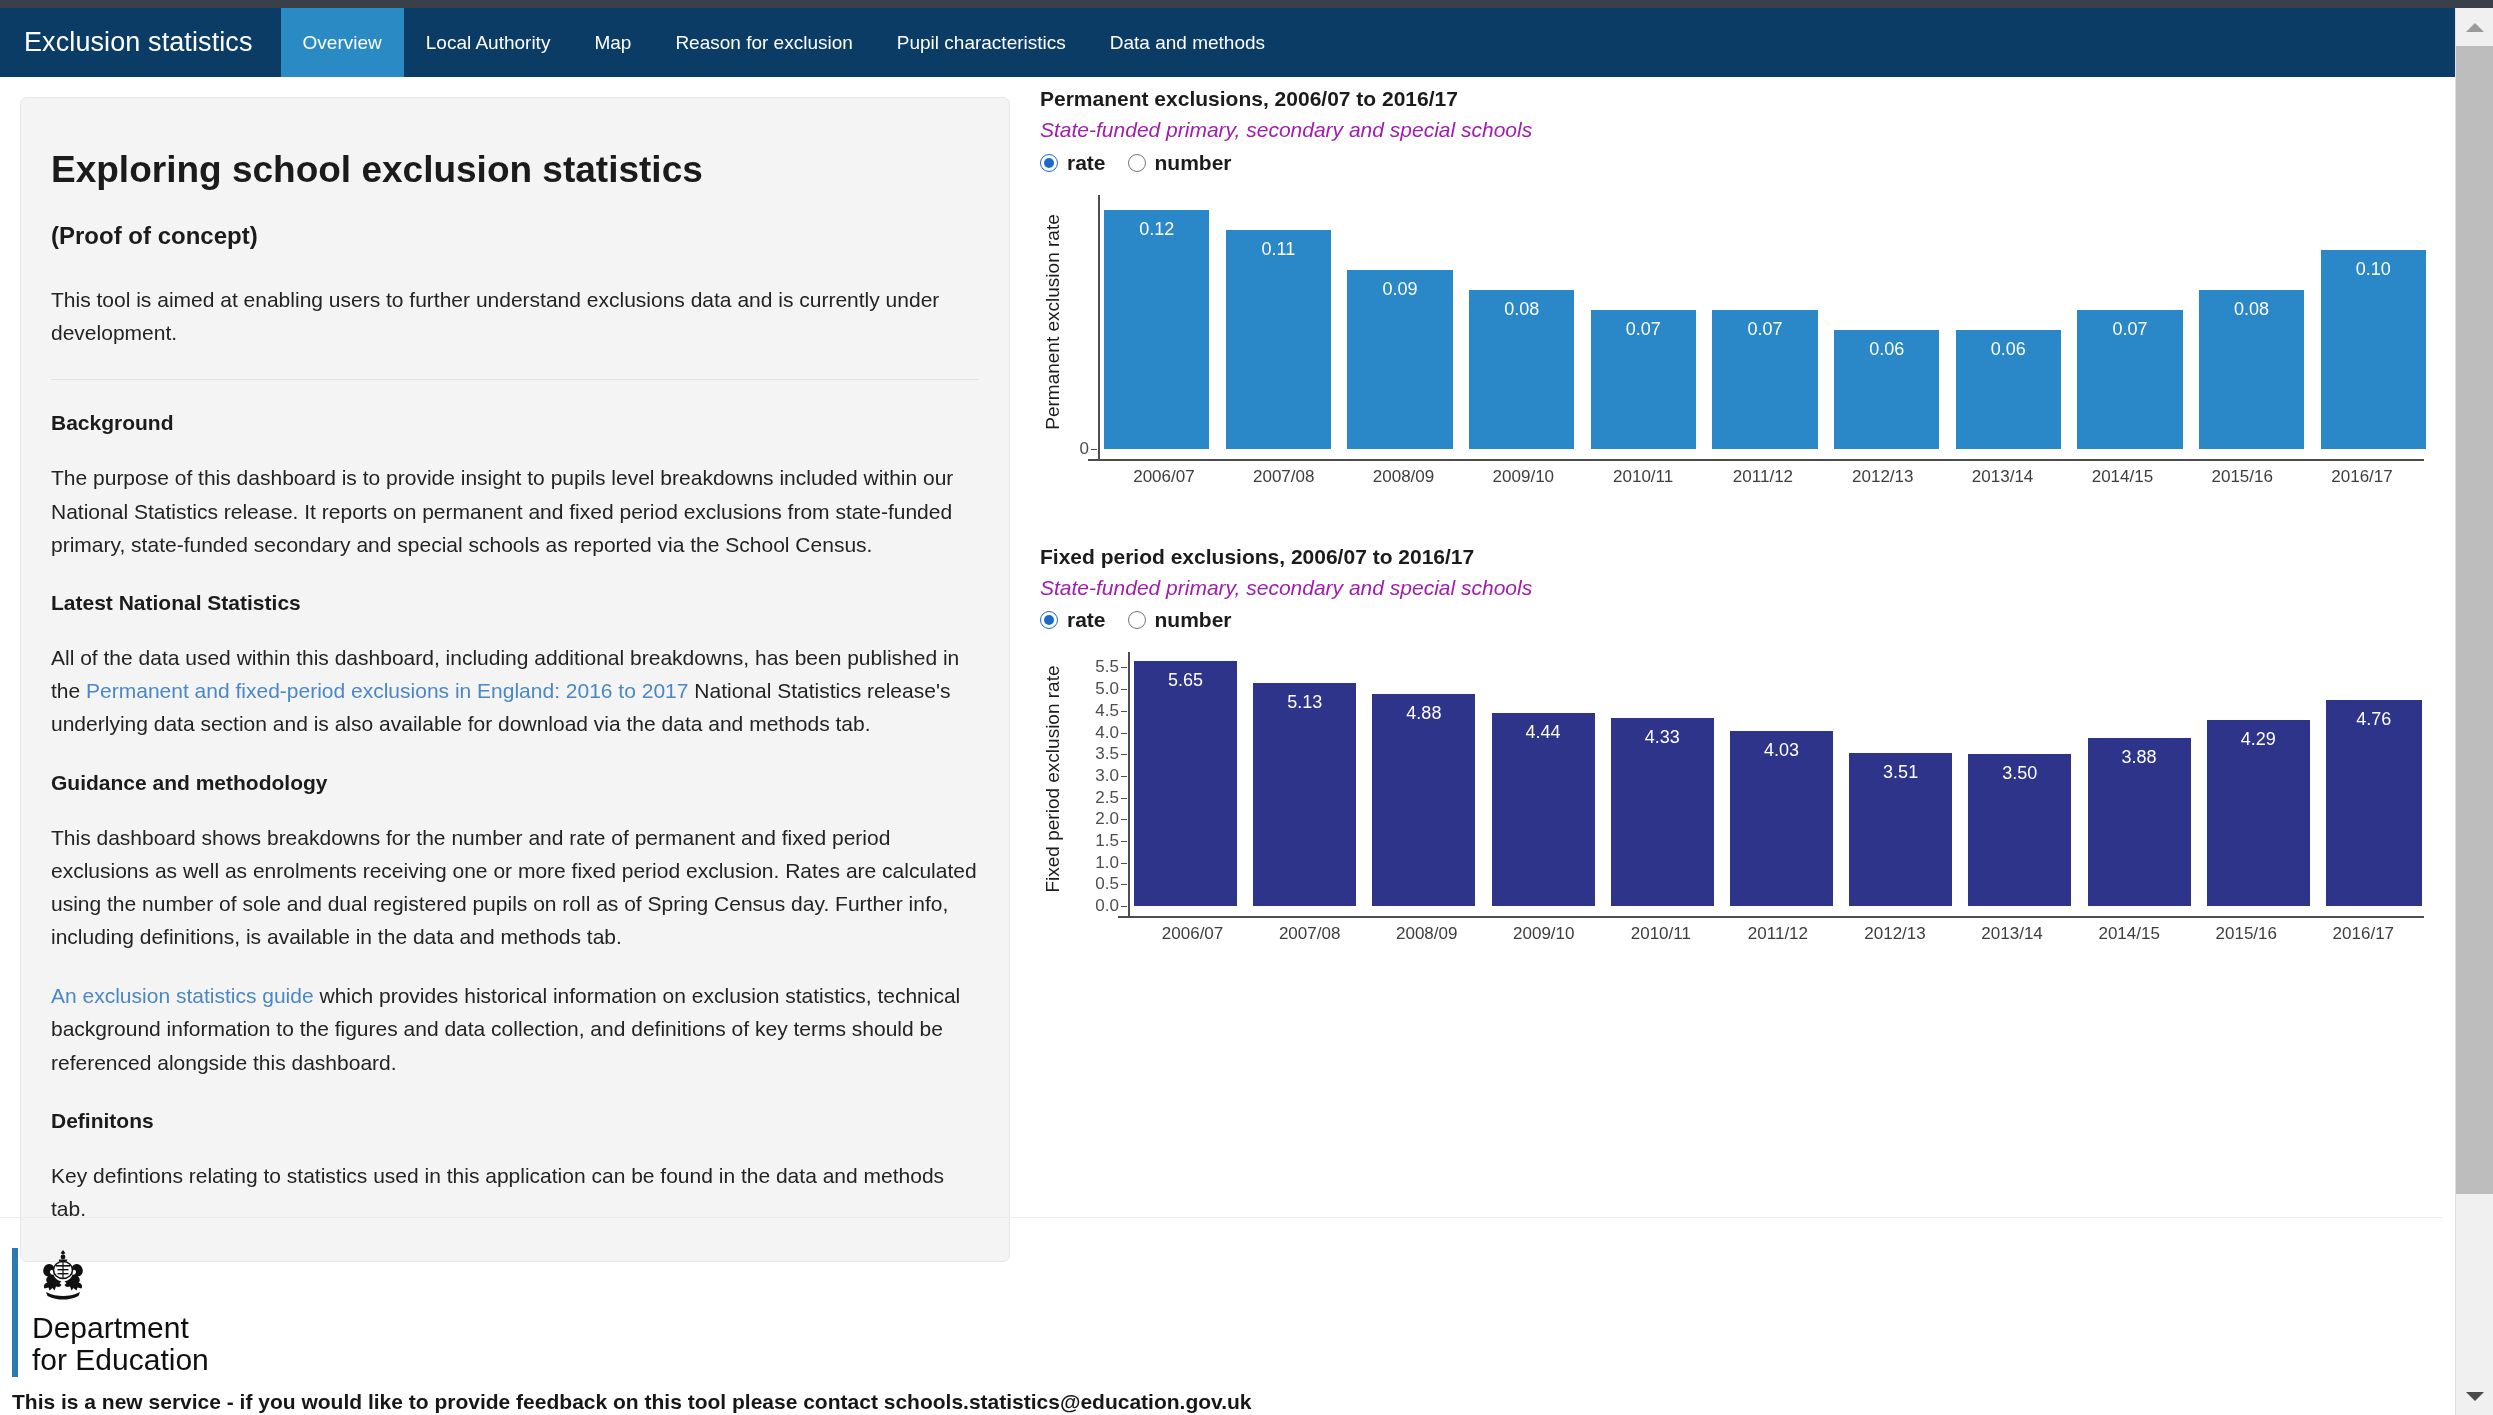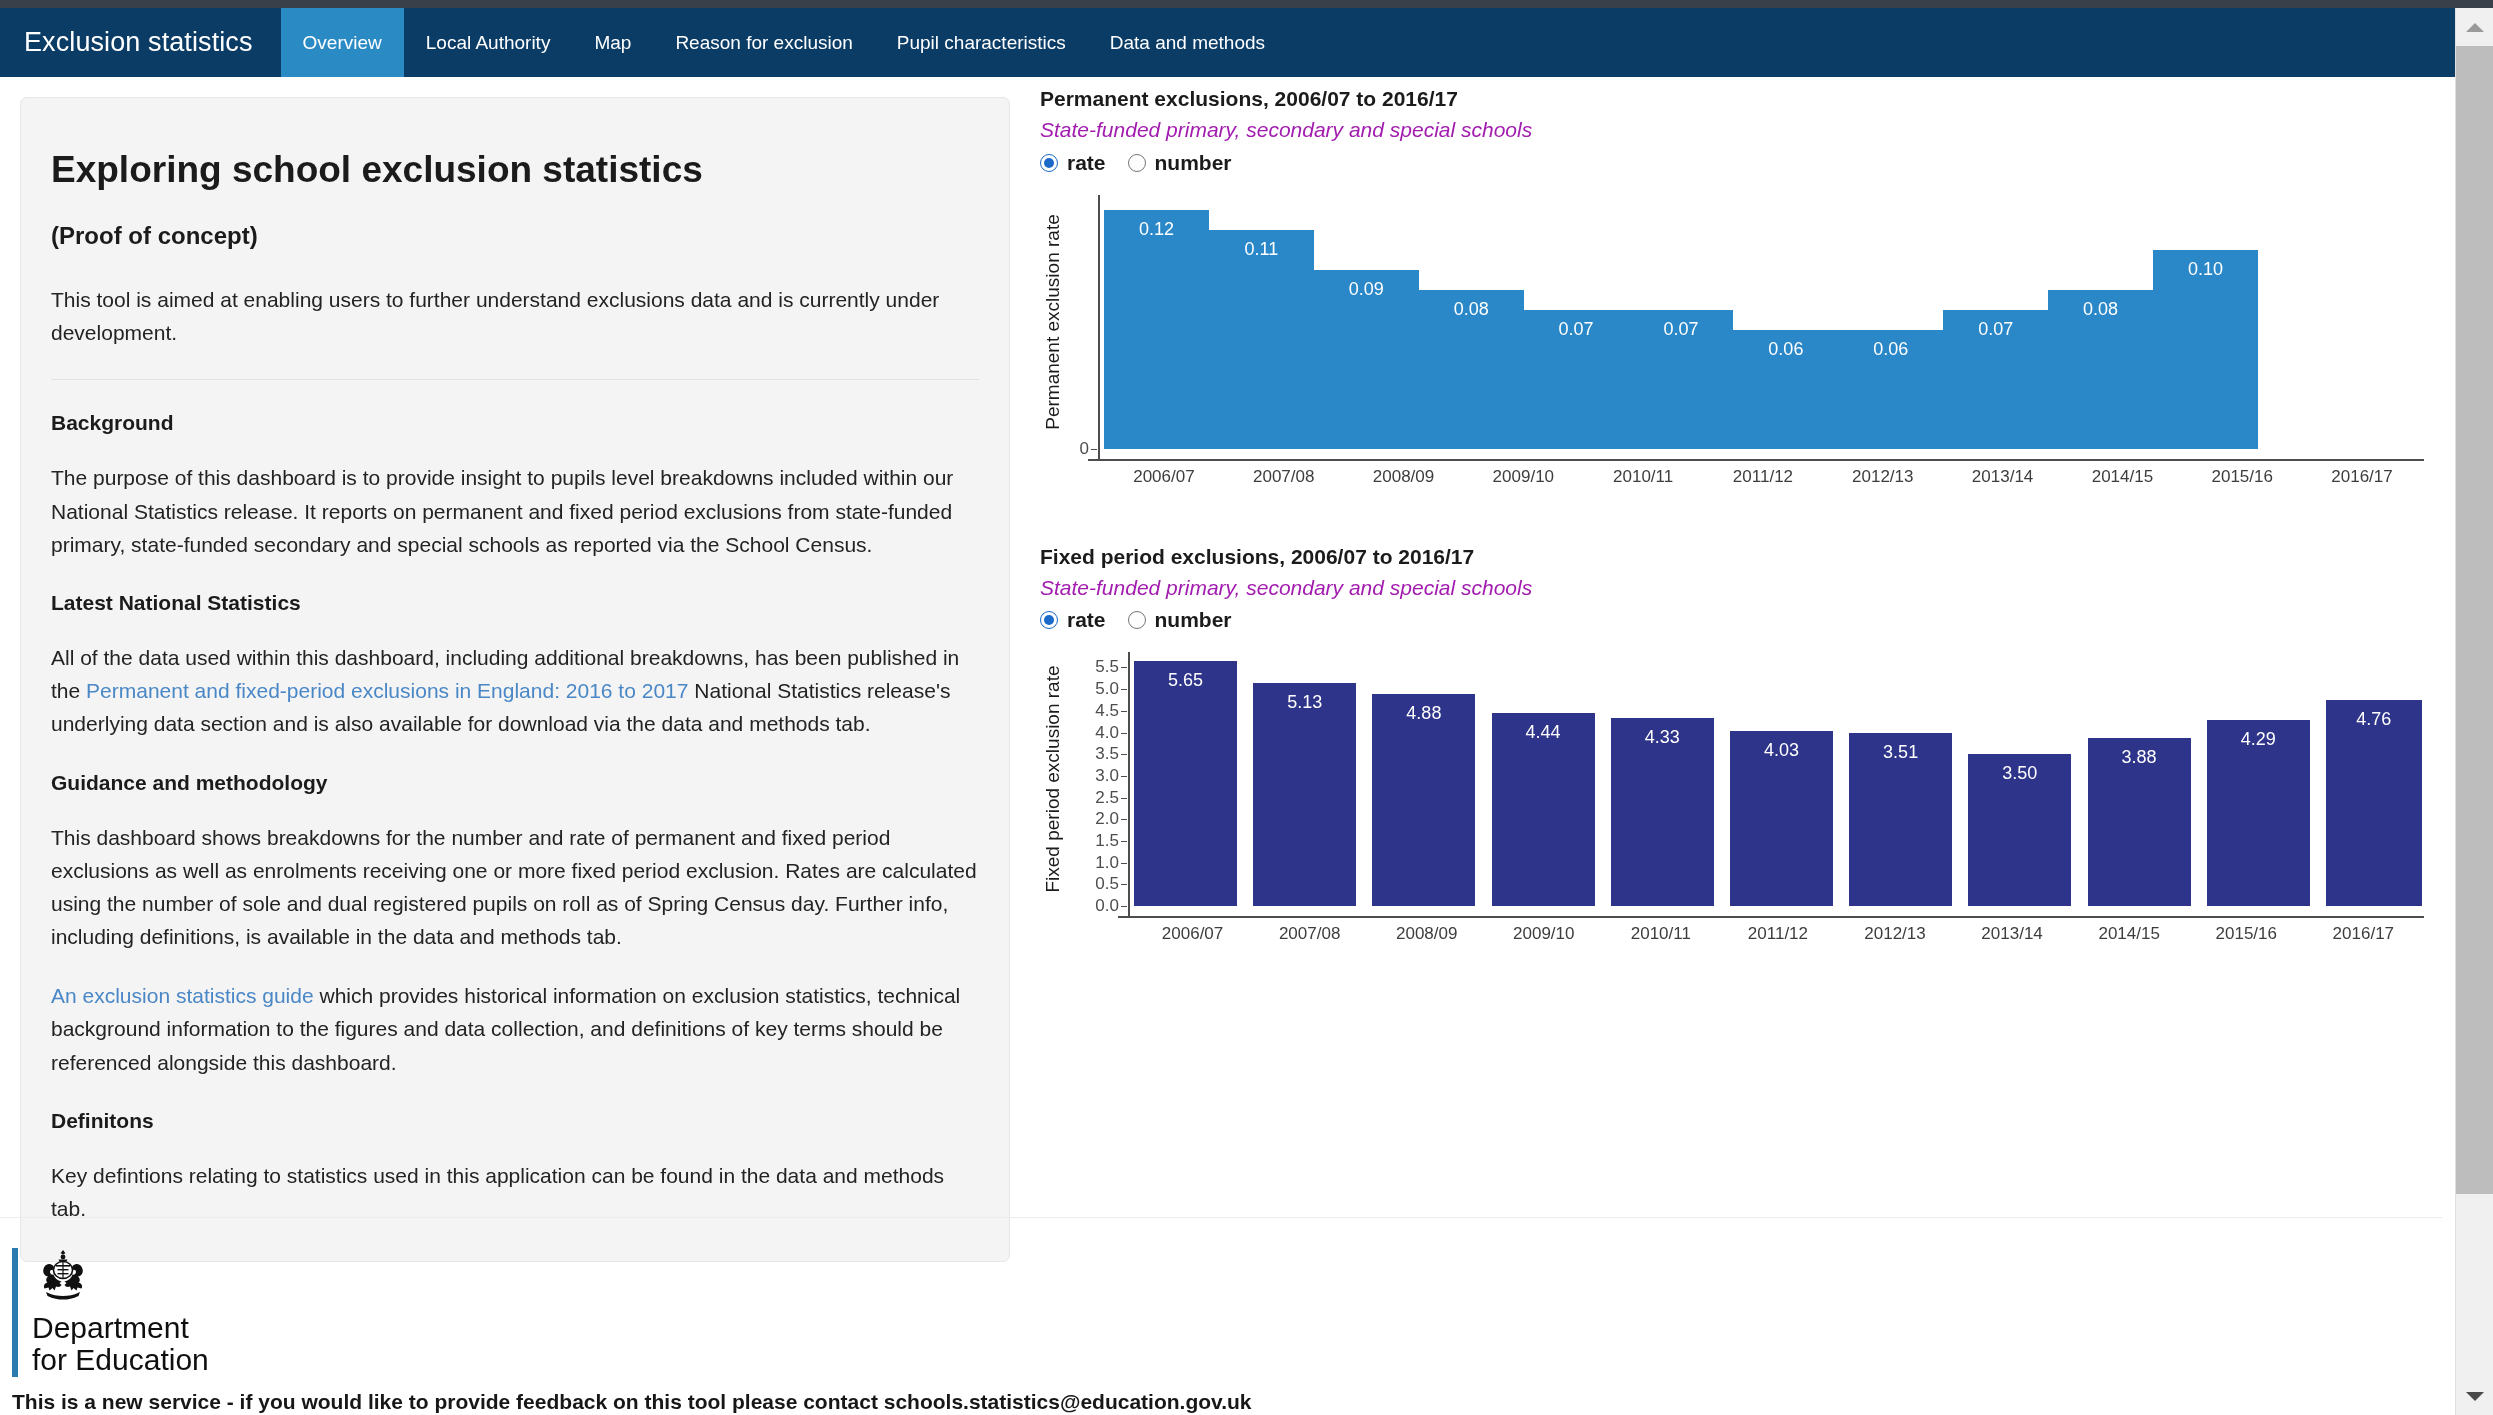--- a/index.html
+++ b/index.html
@@ -357,21 +357,21 @@
           </div>
         <div class="plot" id="plot-permanent" style="width: 1390px; height: 300px;">
             <div class="ylab" style="height: 254px; top: 6px;">
               <span>Permanent exclusion rate</span>
             </div>
             <div class="ytick-col" style="left: 2px; top: 6px; height: 254px;">
               <div class="ytick" style="top: 254px;">0</div>
             </div>
             <div class="axis-v" style="left: 58px; top: 6px; height: 264px;"></div>
             <div class="axis-h" style="left: 48px; top: 270px; width: 1336px;"></div>
-            <div class="bars" style="left: 64px; top: 6px; width: 1154px; height: 254px;">
+            <div class="bars" style="left: 64px; top: 6px; width: 1322px; height: 254px;">
               <div class="bar-slot" style="width: 105.44px;">
                 <div class="bar" style="height: 238.125px; background: rgb(43, 136, 200);">
                   <div class="bar-value">0.12</div>
                 </div>
               </div>
               <div class="bar-slot" style="width: 105.44px;">
                 <div class="bar" style="height: 218.281px; background: rgb(43, 136, 200);">
                   <div class="bar-value">0.11</div>
                 </div>
               </div>
@@ -495,21 +495,21 @@
                 <div class="bar" style="height: 188.003px; background: rgb(46, 52, 137);">
                   <div class="bar-value">4.33</div>
                 </div>
               </div>
               <div class="bar-slot" style="width: 103.04px;">
                 <div class="bar" style="height: 174.978px; background: rgb(46, 52, 137);">
                   <div class="bar-value">4.03</div>
                 </div>
               </div>
               <div class="bar-slot" style="width: 103.04px;">
-                <div class="bar" style="height: 173px; background: rgb(46, 52, 137);">
+                <div class="bar" style="height: 153px; background: rgb(46, 52, 137);">
                   <div class="bar-value">3.51</div>
                 </div>
               </div>
               <div class="bar-slot" style="width: 103.04px;">
                 <div class="bar" style="height: 151.966px; background: rgb(46, 52, 137);">
                   <div class="bar-value">3.50</div>
                 </div>
               </div>
               <div class="bar-slot" style="width: 103.04px;">
                 <div class="bar" style="height: 168.465px; background: rgb(46, 52, 137);">

